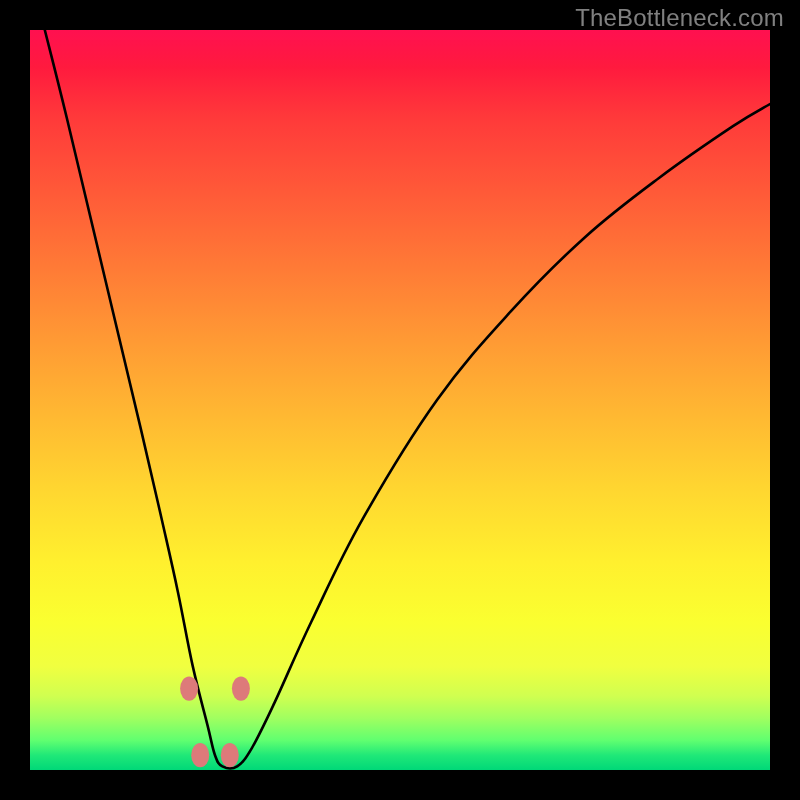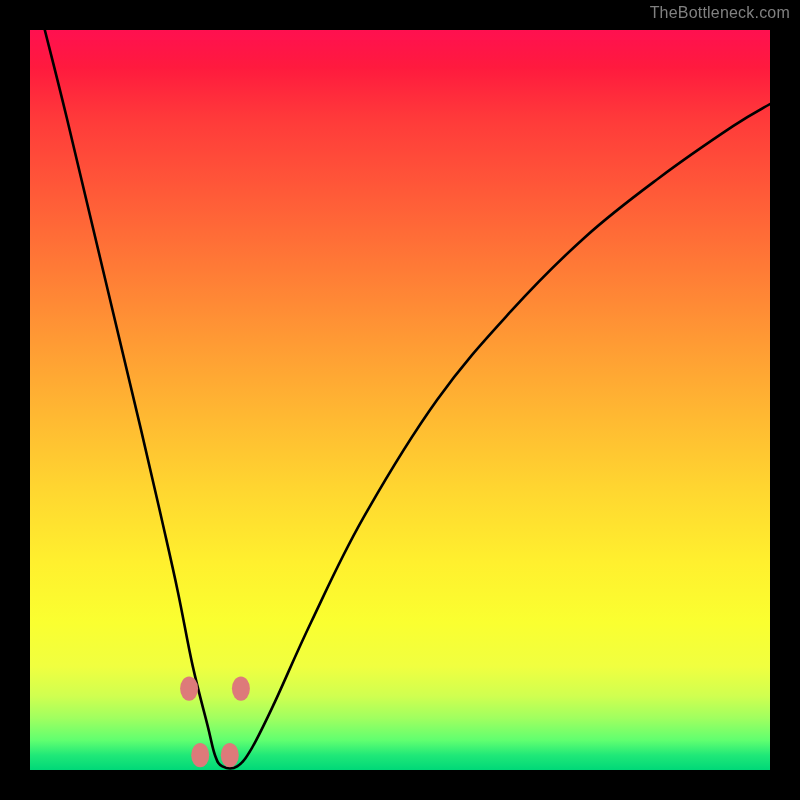--- a/index.html
+++ b/index.html
@@ -36,24 +36,24 @@
       #d0ff50 90%,
       #a0ff60 93%,
       #60ff70 96%,
       #20e878 98%,
       #00d878 100%
     );
   }
   .watermark {
     position: absolute;
     top: 4px;
-    right: 10px;
+    right: 16px;
     color: #808080;
     font-family: Arial, Helvetica, sans-serif;
-    font-size: 16px;
+    font-size: 24px;
     font-weight: 500;
     letter-spacing: 0.2px;
   }
   svg.curve {
     position: absolute;
     left: 30px;
     top: 30px;
     width: 740px;
     height: 740px;
     pointer-events: none;

